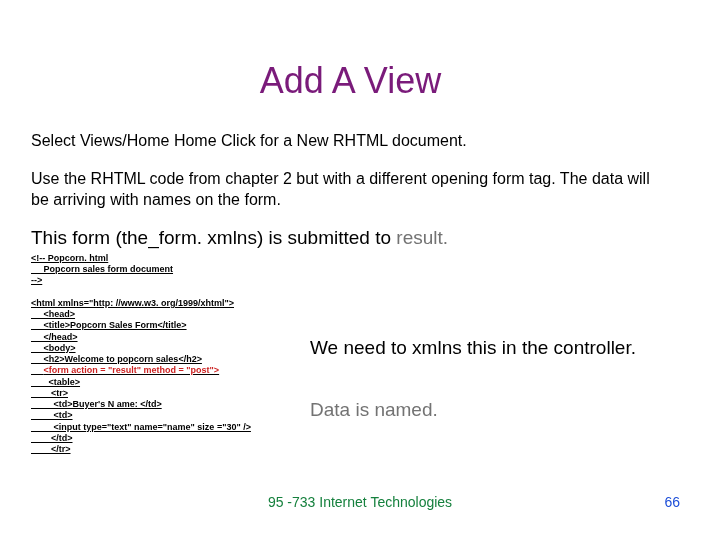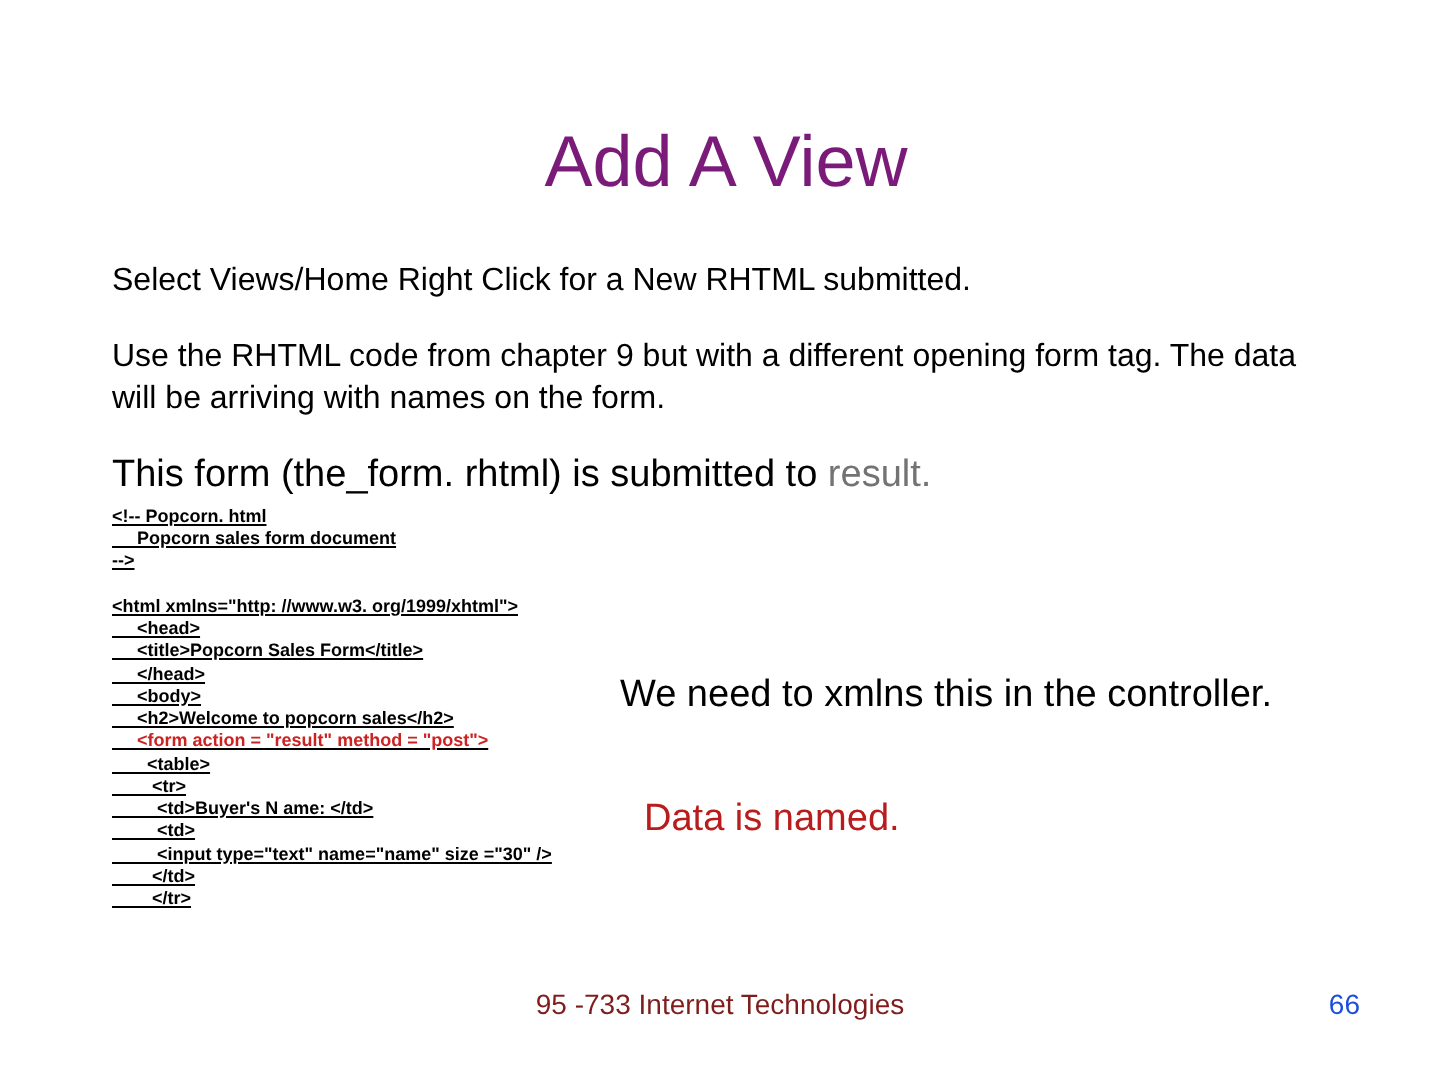--- a/index.html
+++ b/index.html
@@ -5,21 +5,21 @@
   * { margin: 0; padding: 0; box-sizing: border-box; }
   body {
     width: 720px;
     height: 540px;
     background: #fff;
     font-family: Arial, Helvetica, sans-serif;
     position: relative;
     overflow: hidden;
   }
   .slide {
-    padding: 40px 50px 0 56px;
+    padding: 40px 50px 0 31px;
     position: relative;
     height: 100%;
   }
   .title {
     text-align: center;
     font-size: 36px;
     color: #7a1b7a;
     font-weight: normal;
     margin-bottom: 28px;
     margin-top: 20px;
@@ -50,55 +50,55 @@
   .code .red { color: #c22; }
   .note1 {
     position: absolute;
     left: 310px;
     top: 337px;
     font-size: 19px;
     color: #000;
   }
   .note2 {
     position: absolute;
-    left: 322px;
+    left: 310px;
     top: 399px;
     font-size: 19px;
-    color: #b91c1c;
+    color: #737373;
     text-align: right;
   }
   .footer-center {
     position: absolute;
     bottom: 30px;
     left: 0;
     right: 0;
     text-align: center;
     font-size: 14px;
-    color: #7f1d1d;
+    color: #15803d;
   }
   .footer-right {
     position: absolute;
     bottom: 30px;
     right: 40px;
     font-size: 14px;
     color: #1d4ed8;
   }
 </style>
 </head>
 <body>
 
 <div class="slide">
   <h1 class="title">Add A View</h1>
 
-  <p class="para">Select Views/Home Right Click for a New RHTML submitted.</p>
+  <p class="para">Select Views/Home Home Click for a New RHTML document.</p>
 
-  <p class="para">Use the RHTML code from chapter 9 but with a different opening form tag. The data will be arriving with names on the form.</p>
+  <p class="para">Use the RHTML code from chapter 2 but with a different opening form tag. The data will be arriving with names on the form.</p>
 
   <p class="bigline">
-    <span>This form (the_form. rhtml) is submitted to </span><span class="keyword">result.</span>
+    <span>This form (the_form. xmlns) is submitted to </span><span class="keyword">result.</span>
   </p>
 
   <div class="code"><span>&lt;!-- Popcorn. html
      Popcorn sales form document
 --&gt;
 
 &lt;html xmlns="http: //www.w3. org/1999/xhtml"&gt;
      &lt;head&gt;
      &lt;title&gt;Popcorn Sales Form&lt;/title&gt;
      &lt;/head&gt;

